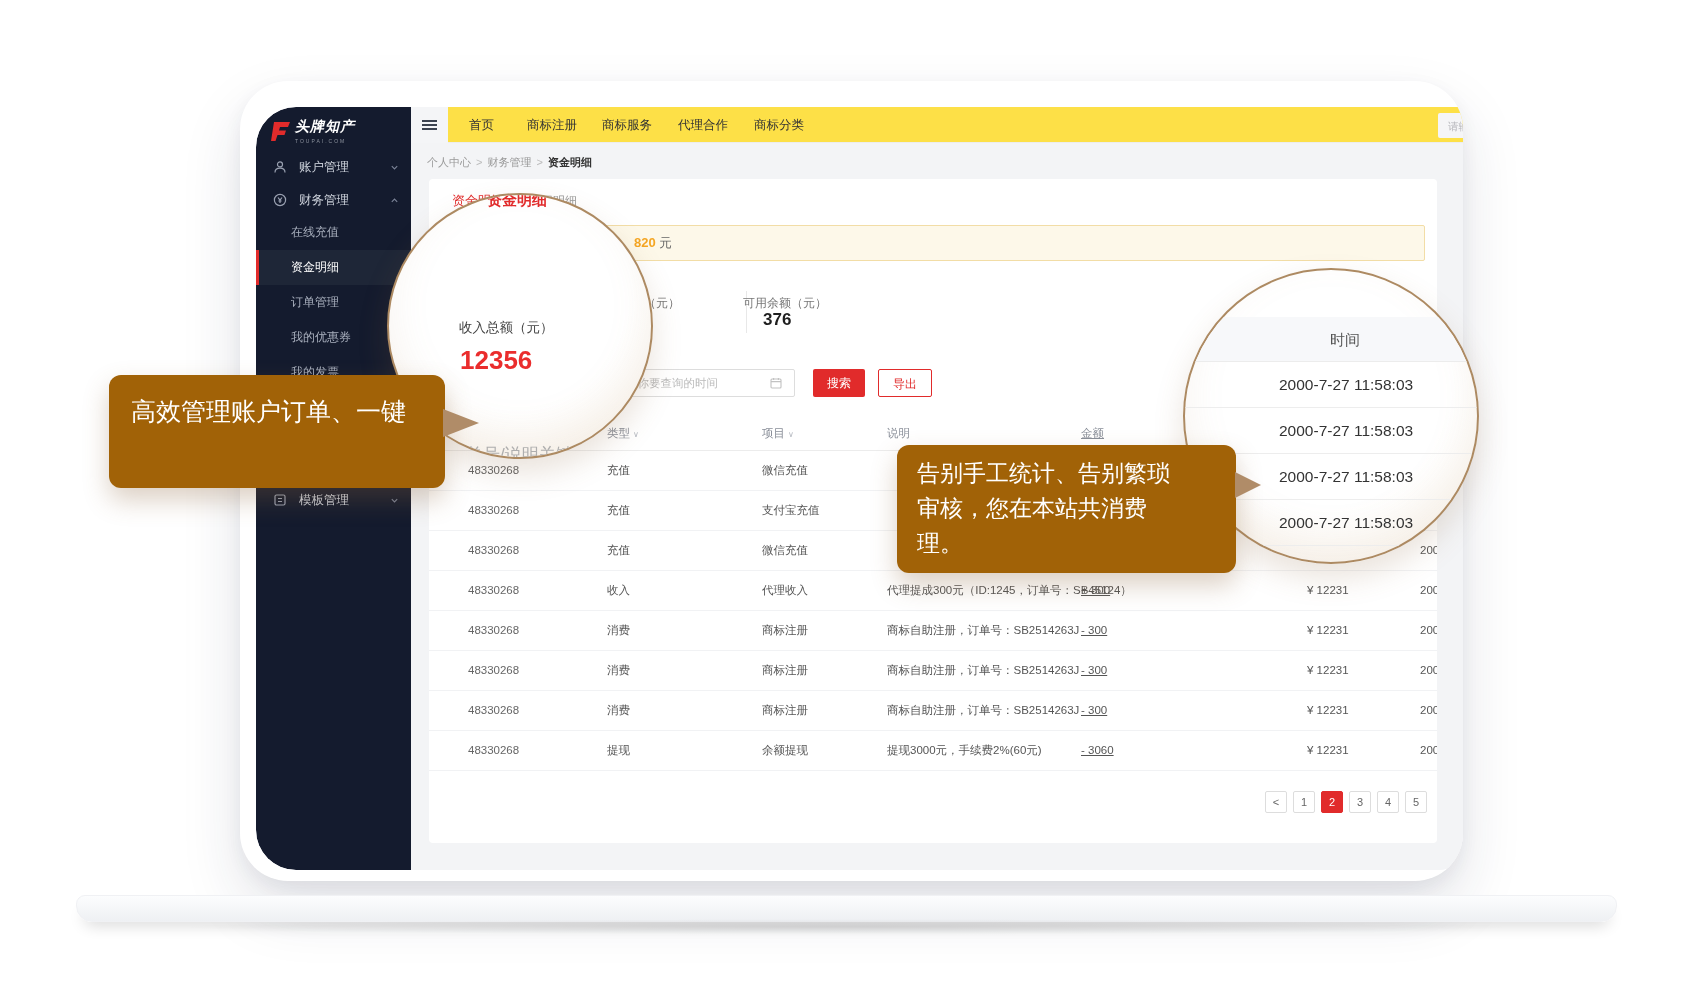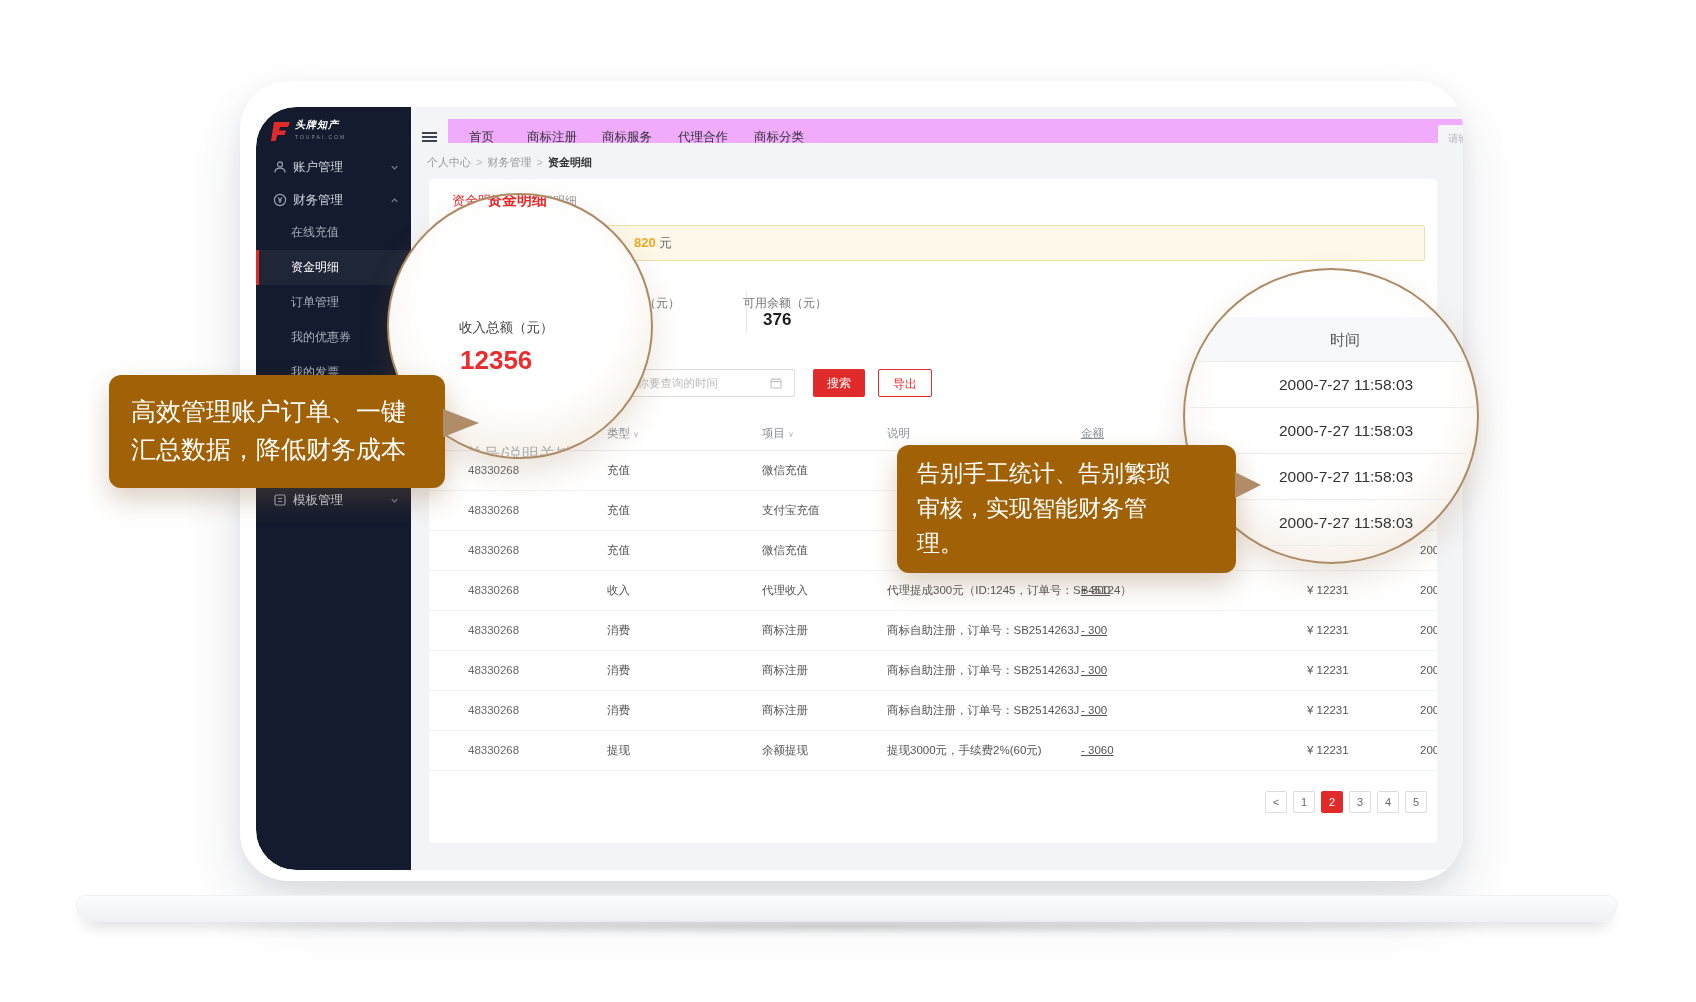--- a/index.html
+++ b/index.html
@@ -16,34 +16,34 @@
         background:radial-gradient(ellipse at center,rgba(0,0,0,.10),transparent 70%);}
 
   
   .app{position:absolute;left:16px;top:26px;width:1207px;height:763px;border-radius:40px 0 24px 40px;overflow:hidden;background:#f3f4f6;}
 
   
   .sidebar{position:absolute;left:0;top:0;width:155px;height:763px;background:#141b2e;border-radius:40px 0 0 40px;}
   .logo{position:absolute;left:14px;top:11px;height:30px;display:flex;align-items:flex-start;}
   .logo-icon{width:22px;height:22px;margin-top:2px;}
   .logo-txt{margin-left:3px;}
-  .logo-name{font-size:10px;font-weight:bold;font-style:italic;color:#fff;letter-spacing:1px;}
+  .logo-name{font-size:14px;font-weight:bold;font-style:italic;color:#fff;letter-spacing:1px;}
   .logo-tag{font-size:5px;color:#8d939e;letter-spacing:2px;margin-top:2px;}
   .menu-group{position:absolute;left:0;width:155px;height:34px;display:flex;align-items:center;cursor:pointer;}
   .menu-group .g-icon{margin-left:17px;width:14px;height:14px;}
-  .menu-group .g-label{margin-left:6px;font-size:12.5px;color:#ccd1da;}
+  .menu-group .g-label{margin-left:12px;font-size:12.5px;color:#ccd1da;}
   .menu-group .g-chev{position:absolute;right:12px;width:9px;height:9px;}
   #group-0{top:43px;}#group-1{top:76px;}#group-2{top:376px;}
   .submenu{position:absolute;left:0;top:108px;width:155px;margin:0;padding:0;list-style:none;}
   .submenu li{position:relative;height:35px;line-height:35px;padding-left:35px;font-size:12px;color:#a9b0be;cursor:pointer;}
   .submenu li.active{background:#1e2637;color:#fff;}
   .submenu li.active::before{content:'';position:absolute;left:0;top:0;width:3px;height:35px;background:#e12b2b;}
 
   
-  .nav{position:absolute;left:155px;top:12px;width:1052px;height:36px;background:#f0abfc;border-bottom:1px solid #ededed;box-sizing:border-box;}
+  .nav{position:absolute;left:155px;top:0;width:1052px;height:36px;background:#fde047;border-bottom:1px solid #ededed;box-sizing:border-box;}
   .burger-box{position:absolute;left:0;top:0;width:37px;height:36px;background:#f4f5f7;display:flex;align-items:center;justify-content:center;cursor:pointer;}
   .hamburger-icon span{display:block;width:15px;height:2px;background:#3c4350;margin:2px 0;}
   .nav-item{position:absolute;top:0;height:36px;line-height:36px;font-size:12.5px;color:#333;cursor:pointer;white-space:nowrap;}
   .nav-item:nth-child(1){left:58px;}.nav-item:nth-child(2){left:116px;}.nav-item:nth-child(3){left:191px;}
   .nav-item:nth-child(4){left:267px;}.nav-item:nth-child(5){left:343px;}
   .nav-search{position:absolute;left:1027px;top:6px;width:155px;height:25px;background:#f5f5f7;border:none;border-radius:2px;
               font-size:10.5px;color:#555;padding:0 10px;box-sizing:border-box;outline:none;}
   .nav-search::placeholder{color:#b7b7bc;}
 
   
@@ -345,21 +345,20 @@
         <div class="mgr-row">2000-7-27  11:58:03</div>
         <div class="mgr-row">2000-7-27  11:58:03</div>
         <div class="mgr-row">2000-7-27  11:58:03</div>
         <div class="mgr-row">2000-7-27  11:58:03</div>
         <div class="mgr-row">2000-7-27  11:58:03</div>
       </div>
   </div>
 
   <div class="bubble bubble-left">
     <div>高效管理账户订单、一键</div>
-    <div>汇总数据，降低财务成本</div>
   </div>
   <div class="bubble bubble-right">
     <div>告别手工统计、告别繁琐</div>
-    <div>审核，实现智能财务管</div>
+    <div>审核，您在本站共消费</div>
     <div>理。</div>
   </div>
 
 </div>
 
 </body></html>

